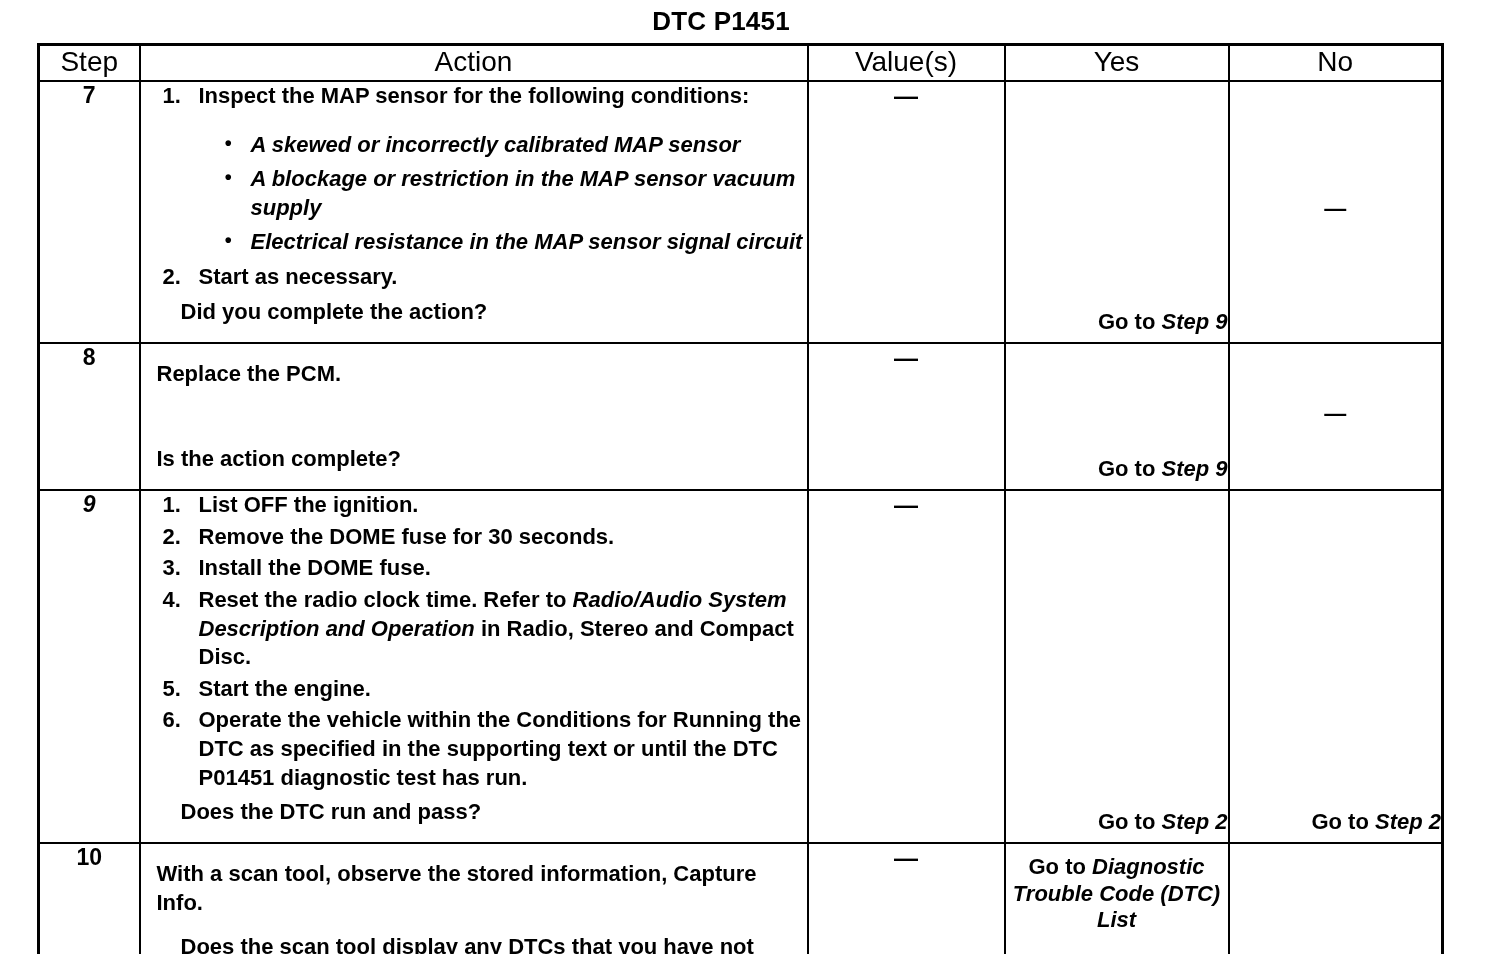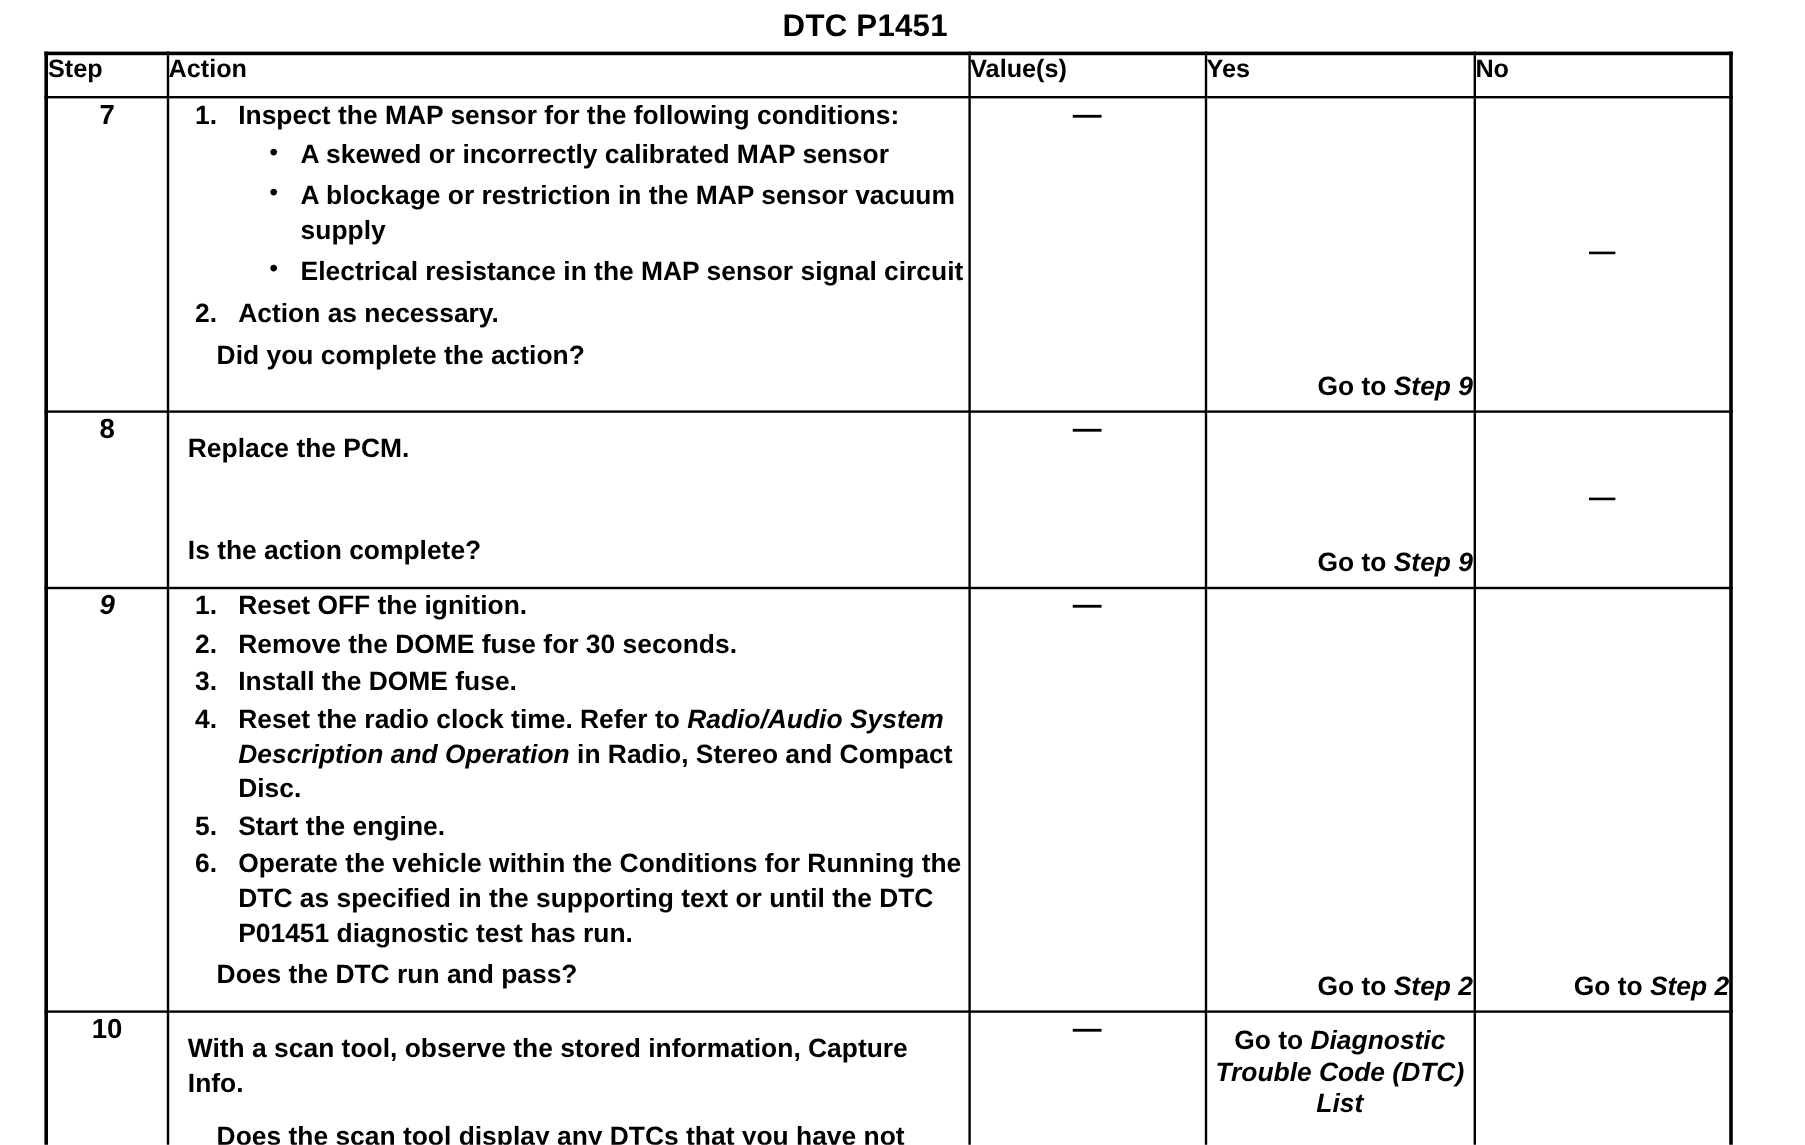--- a/index.html
+++ b/index.html
@@ -38,23 +38,23 @@
     width: 1406px;
     border: 3px solid #000;
   }
   table.dtc-table th,
   table.dtc-table td {
     border: 2px solid #000;
     vertical-align: top;
     padding: 0;
   }
   thead th {
-    text-align: left;
-    font-size: 21px;
-    font-weight: bold;
+    text-align: center;
+    font-size: 28px;
+    font-weight: normal;
     height: 34px;
     vertical-align: middle;
     padding: 1px 0 3px 0;
   }
   .col-step   { width: 101px; }
   .col-action { width: 668px; }
   .col-value  { width: 197px; }
   .col-yes    { width: 224px; }
   .col-no     { width: 214px; }
 
@@ -120,23 +120,24 @@
     margin-bottom: 3px;
   }
   ol.numlist > li > .num {
     position: absolute;
     left: 22px;
     top: 0;
     width: 30px;
     text-align: left;
   }
   ul.bullets {
-    margin: 4px 0 6px 0;
+    margin: 20px 0 6px 0;
     padding: 0;
     list-style: none;
+    font-style: italic;
   }
   ul.bullets > li {
     position: relative;
     padding-left: 30px;
     margin-bottom: 6px;
     margin-left: 22px;
   }
   ul.bullets > li::before {
     content: "\2022";
     position: absolute;
@@ -183,21 +184,21 @@
           <ol class="numlist">
             <li>
               <span class="num">1.</span><span>Inspect the MAP sensor for the following conditions:</span>
               <ul class="bullets">
                 <li>A skewed or incorrectly calibrated MAP sensor</li>
                 <li>A blockage or restriction in the MAP sensor vacuum supply</li>
                 <li>Electrical resistance in the MAP sensor signal circuit</li>
               </ul>
             </li>
             <li>
-              <span class="num">2.</span><span>Action as necessary.</span>
+              <span class="num">2.</span><span>Start as necessary.</span>
             </li>
           </ol>
           <div class="q-line">Did you complete the action?</div>
         </td>
         <td class="value-cell">—</td>
         <td class="yn-cell">
           <span class="yn-bottom"><span>Go to </span><em>Step 9</em></span>
         </td>
         <td class="yn-cell">
           <span class="yn-dash">—</span>
@@ -218,21 +219,21 @@
         <td class="yn-cell">
           <span class="yn-dash">—</span>
         </td>
       </tr>
 
       <tr style="height:353px;">
         <td class="step-cell italic">9</td>
         <td class="action-cell">
           <ol class="numlist">
             <li>
-              <span class="num">1.</span><span>Reset OFF the ignition.</span>
+              <span class="num">1.</span><span>List OFF the ignition.</span>
             </li>
             <li>
               <span class="num">2.</span><span>Remove the DOME fuse for 30 seconds.</span>
             </li>
             <li>
               <span class="num">3.</span><span>Install the DOME fuse.</span>
             </li>
             <li>
               <span class="num">4.</span><span>Reset the radio clock time. Refer to </span><em>Radio/Audio System Description and Operation</em><span> in Radio, Stereo and Compact Disc.</span>
             </li>

